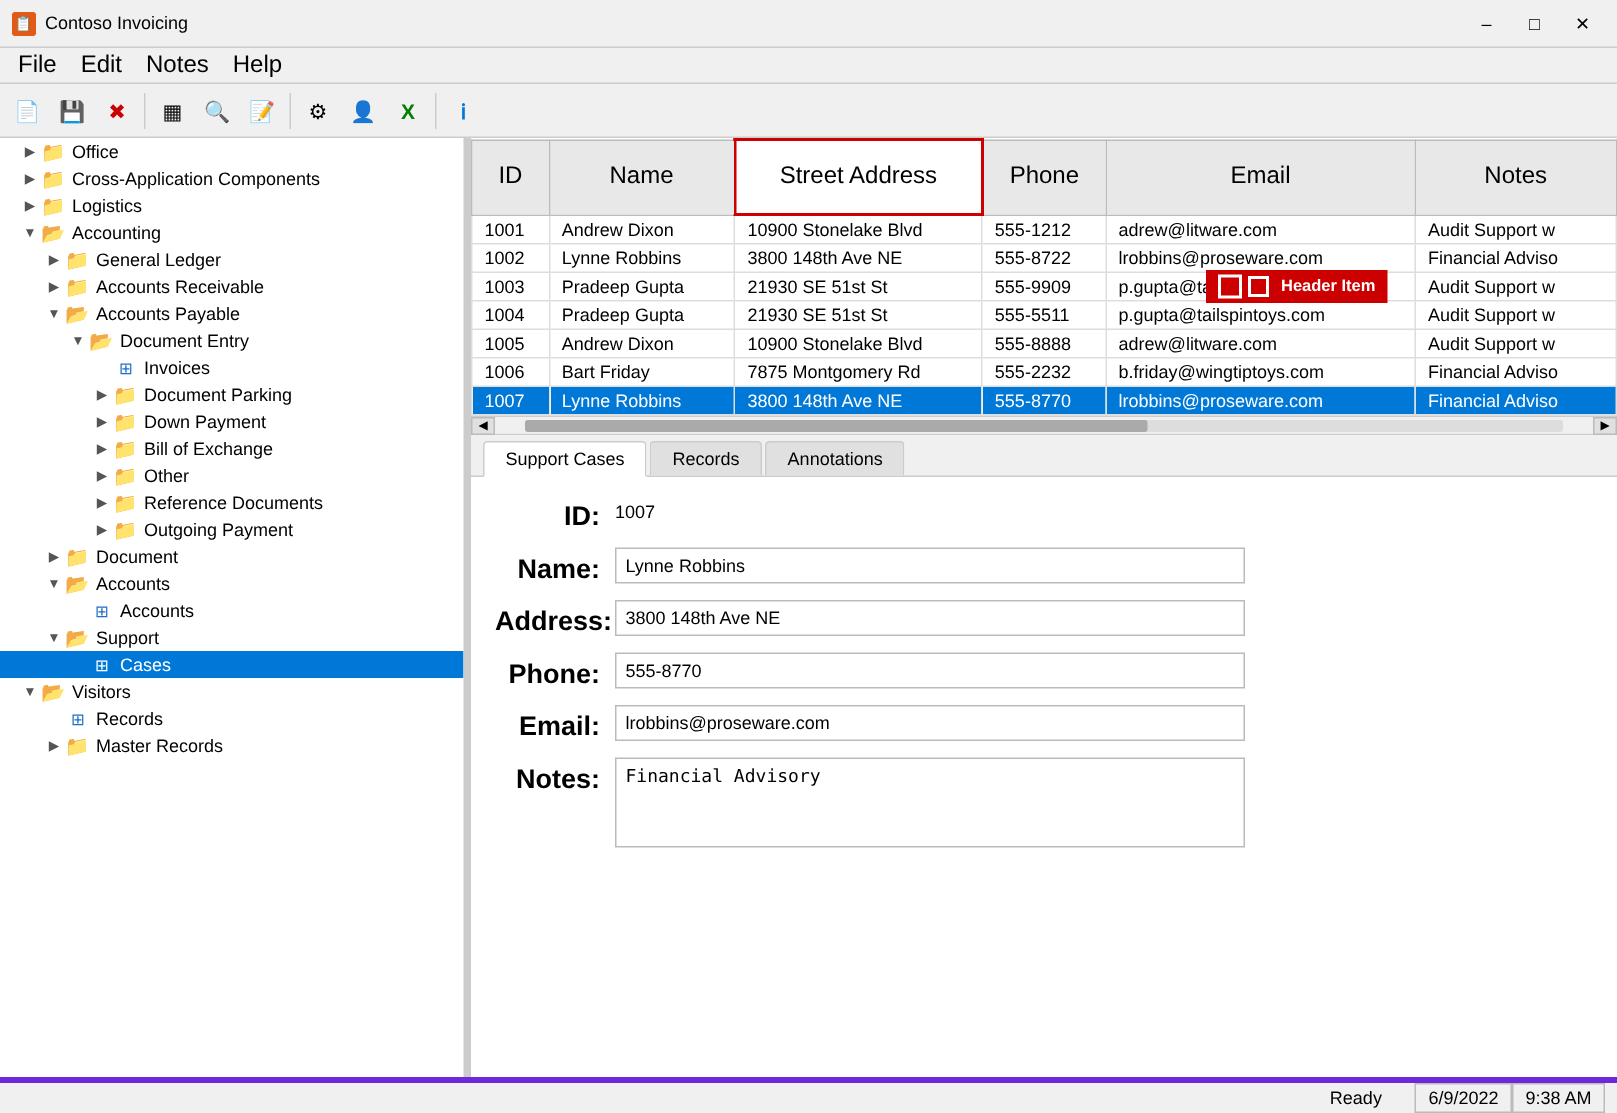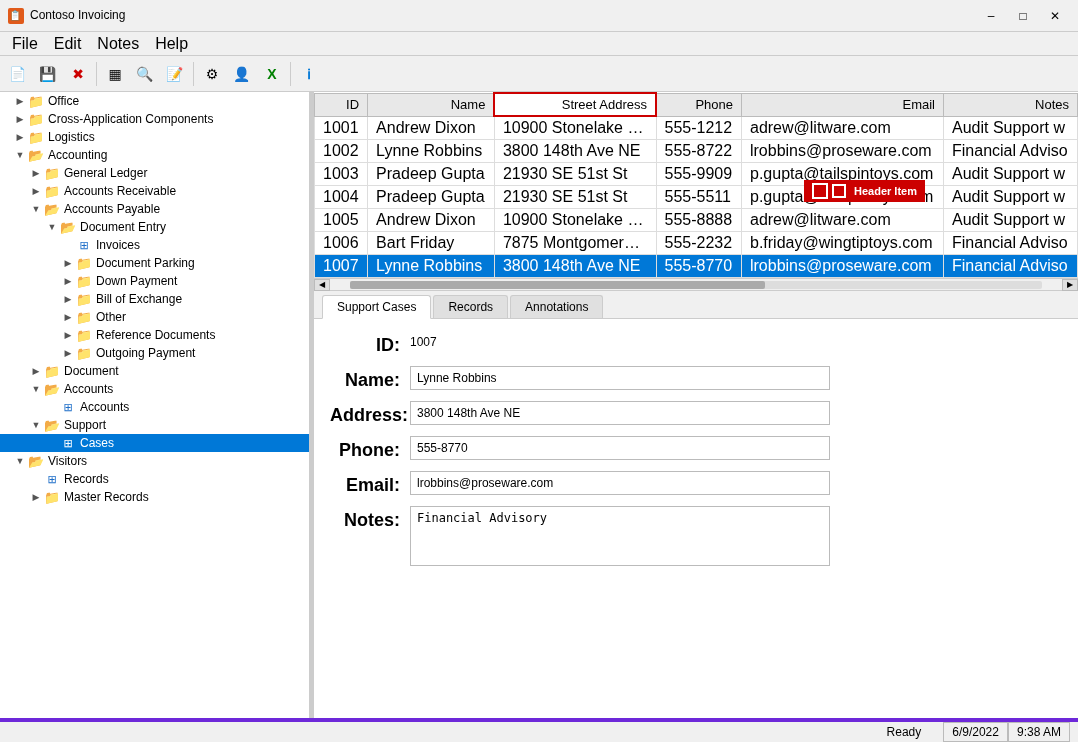--- a/index.html
+++ b/index.html
@@ -43,23 +43,23 @@
 
     
     .table-container { position: relative; flex: 0 0 auto; border-bottom: 1px solid #ccc; }
 
     
     .header-item-tooltip { position: absolute; top: 88px; left: 490px; background: #cc0000; color: white; padding: 3px 8px; font-size: 11px; font-weight: bold; display: flex; align-items: center; gap: 4px; z-index: 10; }
     .header-item-tooltip::before { content: ''; display: inline-block; width: 12px; height: 12px; border: 2px solid white; background: transparent; }
 
     
     .data-grid { width: 100%; border-collapse: collapse; }
-    .data-grid th { background: #e8e8e8; border: 1px solid #bbb; padding: 3px 8px; text-align: right; font-weight: normal; font-size: 13px; white-space: nowrap; position: relative; }
+    .data-grid th { background: #e8e8e8; border: 1px solid #bbb; padding: 15px 8px; text-align: center; font-weight: normal; font-size: 16px; white-space: nowrap; position: relative; }
     .data-grid th.highlighted { background: #fff; border: 2px solid #cc0000; }
-    .data-grid td { border: 1px solid #ddd; padding: 2px 8px; font-size: 16px; white-space: nowrap; overflow: hidden; max-width: 150px; text-overflow: ellipsis; }
+    .data-grid td { border: 1px solid #ddd; padding: 2px 8px; font-size: 12px; white-space: nowrap; overflow: hidden; max-width: 150px; text-overflow: ellipsis; }
     .data-grid tr.selected td { background: #0078d7; color: white; }
 
     
     .grid-scroll { height: 12px; background: #f0f0f0; border-top: 1px solid #ccc; display: flex; align-items: center; }
     .scroll-track { flex: 1; height: 8px; background: #ddd; margin: 2px 20px; border-radius: 2px; position: relative; }
     .scroll-thumb { width: 60%; height: 100%; background: #aaa; border-radius: 2px; }
     .scroll-arrow { width: 16px; height: 12px; display: flex; align-items: center; justify-content: center; font-size: 8px; cursor: pointer; background: #e0e0e0; border: 1px solid #bbb; }
 
     
     .tabs-container { display: flex; background: #f0f0f0; border-bottom: 1px solid #ccc; padding: 4px 8px 0; gap: 2px; }

